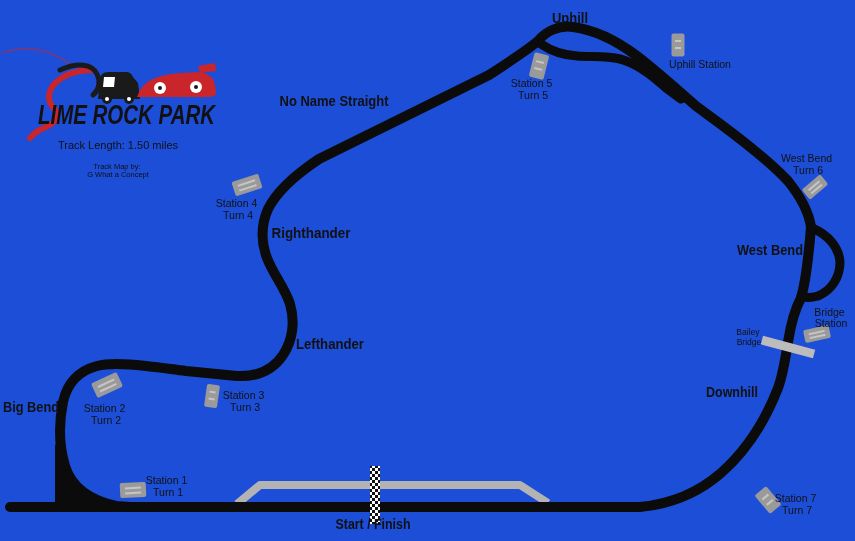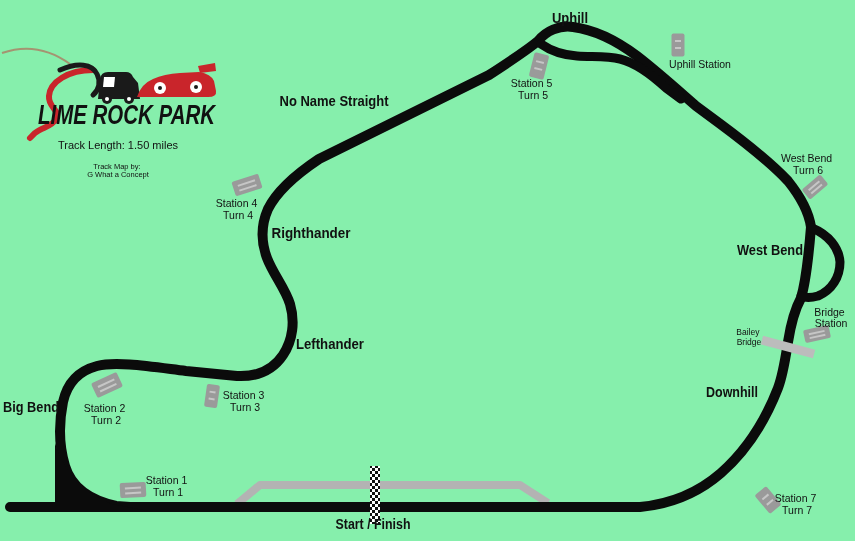--- a/index.html
+++ b/index.html
@@ -1,16 +1,16 @@
 <!DOCTYPE html>
 <html><head>
 <meta charset="utf-8">
 <style>
   html,body{margin:0;padding:0;background:#fff;}
-  #stage{position:relative;width:855px;height:541px;background:#86efac;overflow:hidden;
+  #stage{position:relative;width:855px;height:541px;background:#1d4ed8;overflow:hidden;
          font-family:"Liberation Sans",sans-serif;}
   svg{display:block;}
   text{fill:#111;}
   .biglbl{font-weight:bold;font-size:15px;}
   .sta{font-size:10.5px;}
   .tiny{font-size:8.5px;}
 </style>
 </head>
 <body>
 

